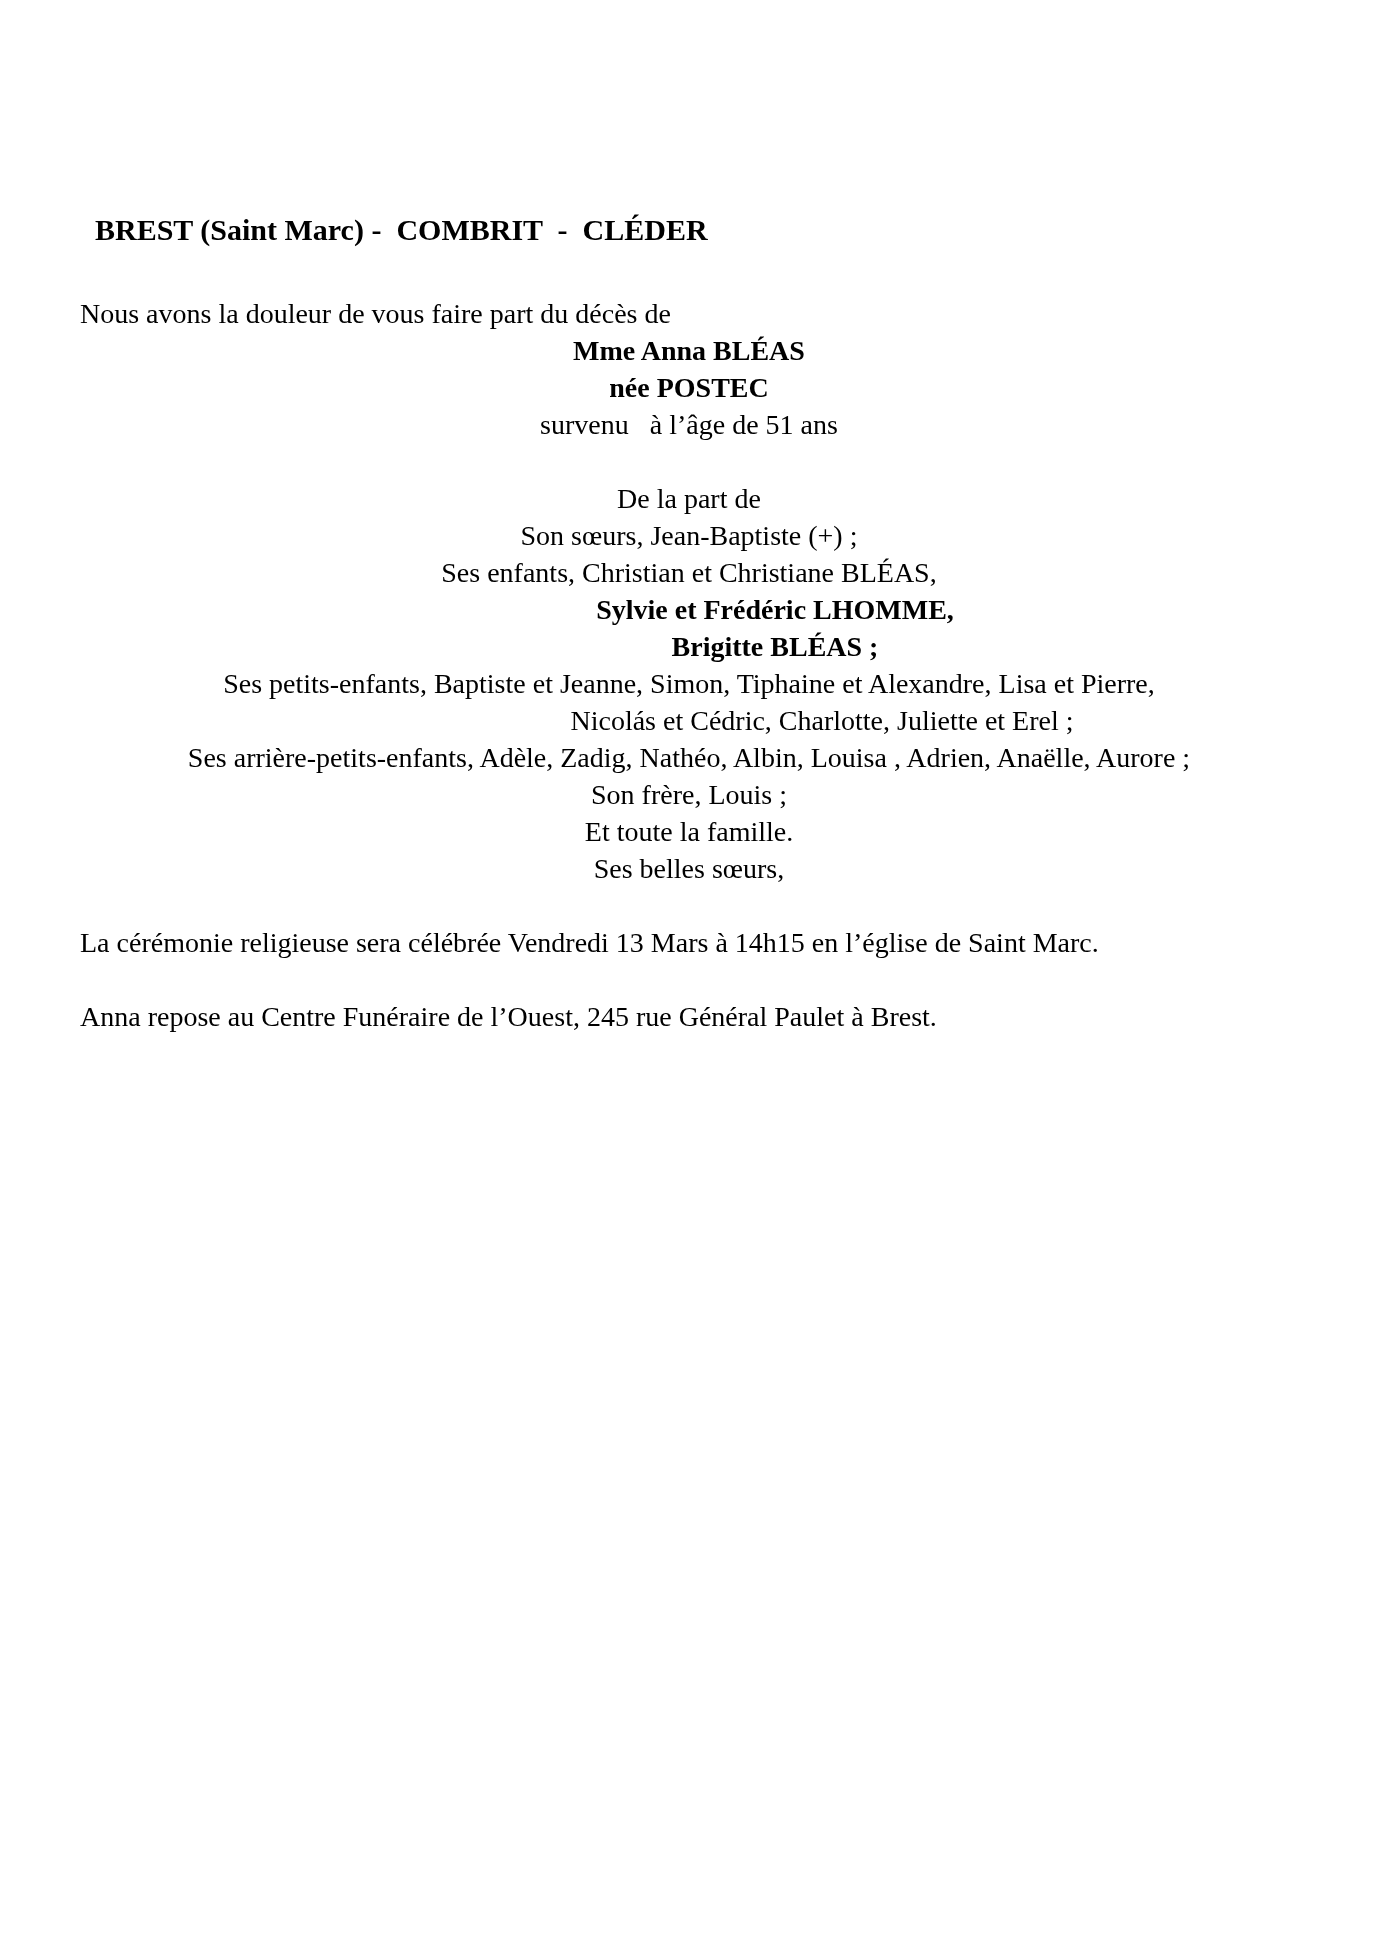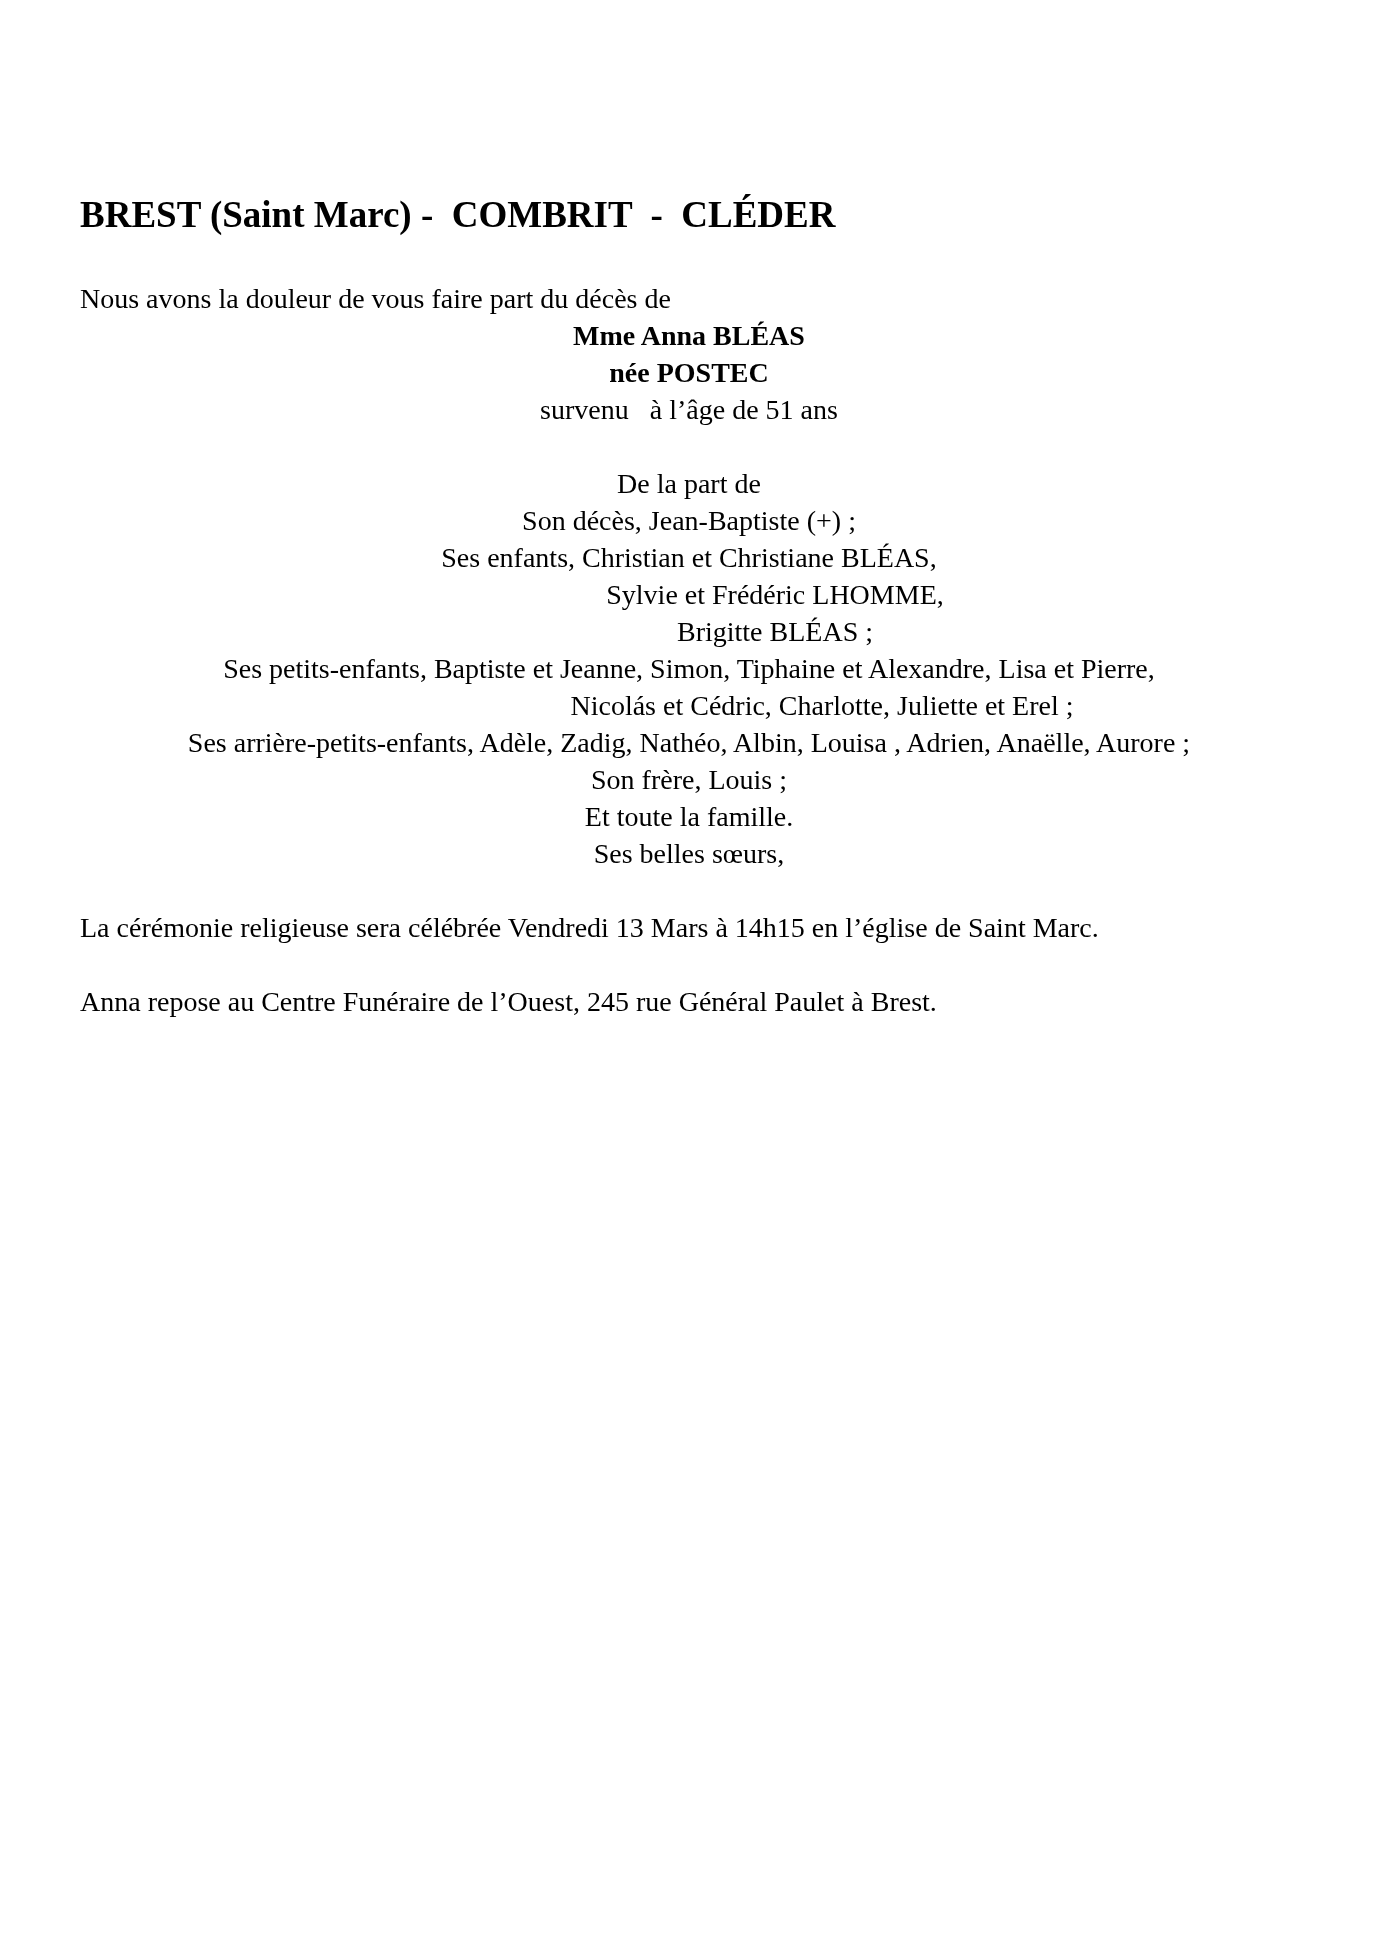--- a/index.html
+++ b/index.html
@@ -16,24 +16,24 @@
     font-family: "Liberation Serif", "DejaVu Serif", serif;
     overflow: hidden;
     box-sizing: border-box;
   }
   .content {
     padding: 196px 80px 0 80px;
     font-size: 28px;
     line-height: 37px;
   }
   .title {
-    font-size: 37px;
+    font-size: 30px;
     font-weight: bold;
     line-height: 38px;
-    margin: 0;
+    margin: 15px;
     white-space: pre-wrap;
   }
   .intro {
     margin: 46px 0 0 0;
   }
   .name-block {
     text-align: center;
   }
   .name-block .bold {
     font-weight: bold;
@@ -41,21 +41,21 @@
   .age-line {
     white-space: pre-wrap;
   }
   .family {
     margin-top: 37px;
   }
   .family .line {
     margin: 0;
     text-align: center;
   }
-  .indent-1 { padding-left: 172px; }
+  .indent-1 { padding-left: 172px; font-weight: bold; }
   .indent-2 { padding-left: 266px; }
   .para {
     margin: 37px 0 0 0;
   }
 </style>
 </head>
 <body>
 
 <div class="page">
   <div class="content">
@@ -65,21 +65,21 @@
     <p class="intro">Nous avons la douleur de vous faire part du décès de</p>
 
     <div class="name-block">
       <div class="bold">Mme Anna BLÉAS</div>
       <div class="bold">née POSTEC</div>
       <div class="age-line">survenu   à l’âge de 51 ans</div>
     </div>
 
     <div class="family">
       <div class="line">De la part de</div>
-      <div class="line">Son décès, Jean-Baptiste (+) ;</div>
+      <div class="line">Son sœurs, Jean-Baptiste (+) ;</div>
       <div class="line">Ses enfants, Christian et Christiane BLÉAS,</div>
       <div class="line indent-1">Sylvie et Frédéric LHOMME,</div>
       <div class="line indent-1">Brigitte BLÉAS ;</div>
       <div class="line">Ses petits-enfants, Baptiste et Jeanne, Simon, Tiphaine et Alexandre, Lisa et Pierre,</div>
       <div class="line indent-2">Nicolás et Cédric, Charlotte, Juliette et Erel ;</div>
       <div class="line">Ses arrière-petits-enfants, Adèle, Zadig, Nathéo, Albin, Louisa , Adrien, Anaëlle, Aurore ;</div>
       <div class="line">Son frère, Louis ;</div>
       <div class="line">Et toute la famille.</div>
       <div class="line">Ses belles sœurs,</div>
     </div>

